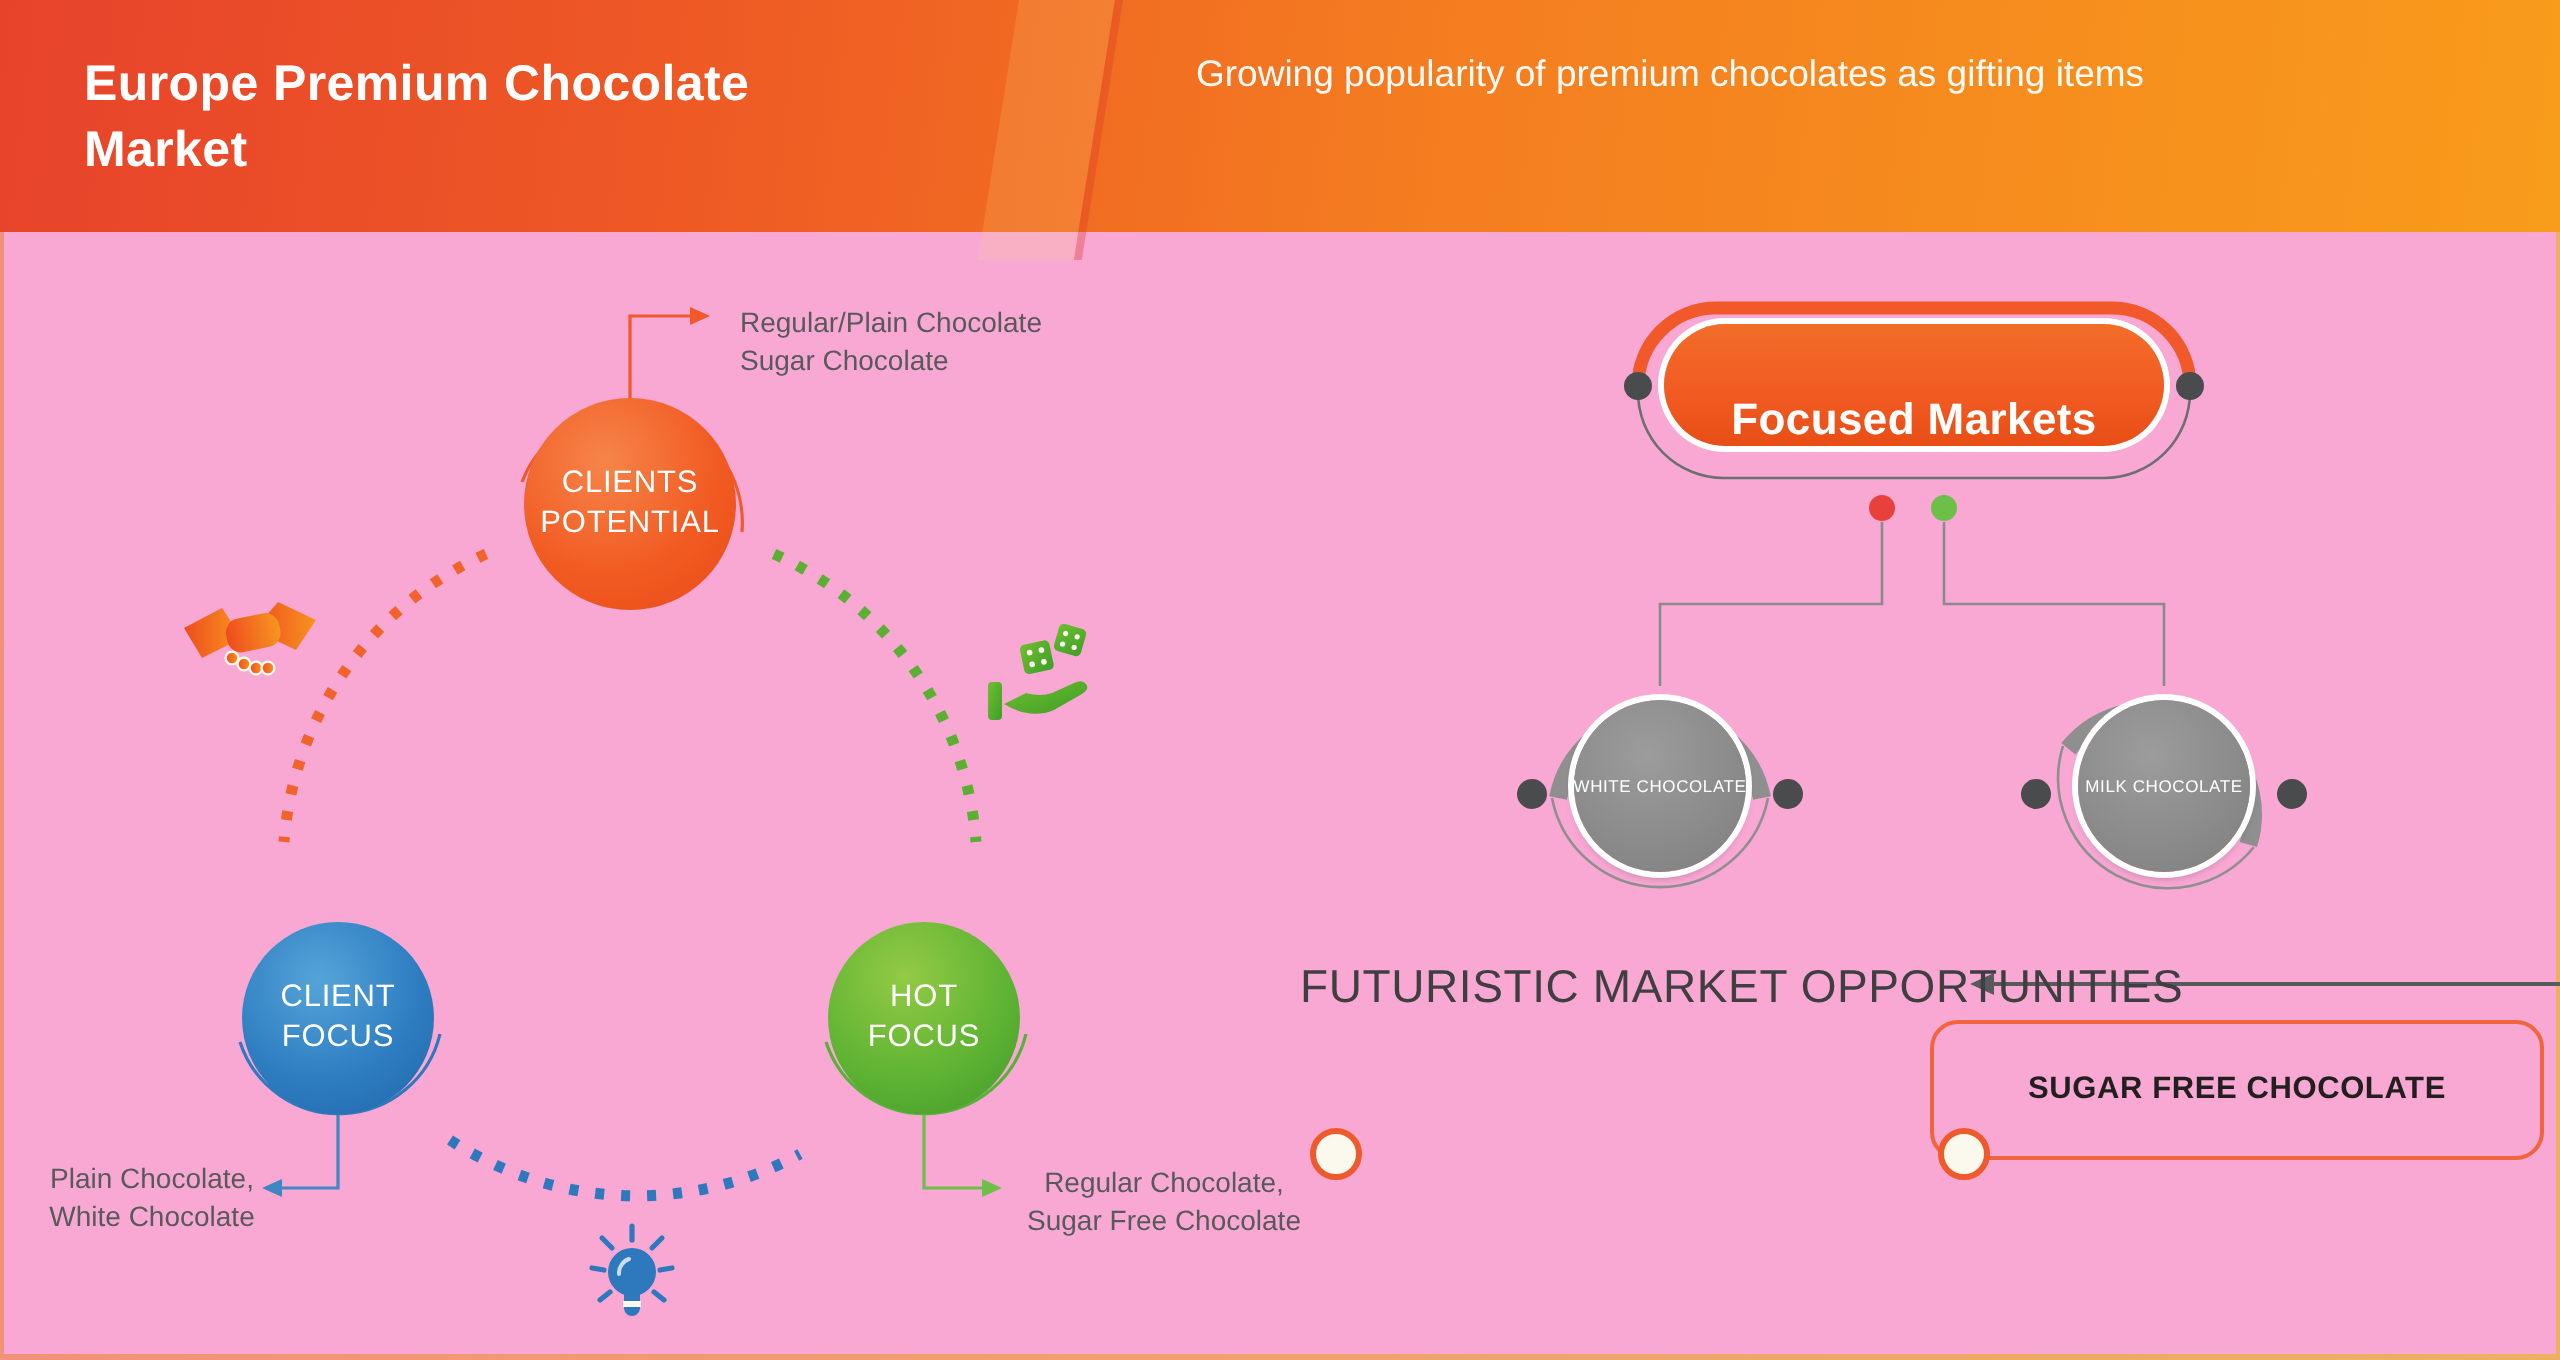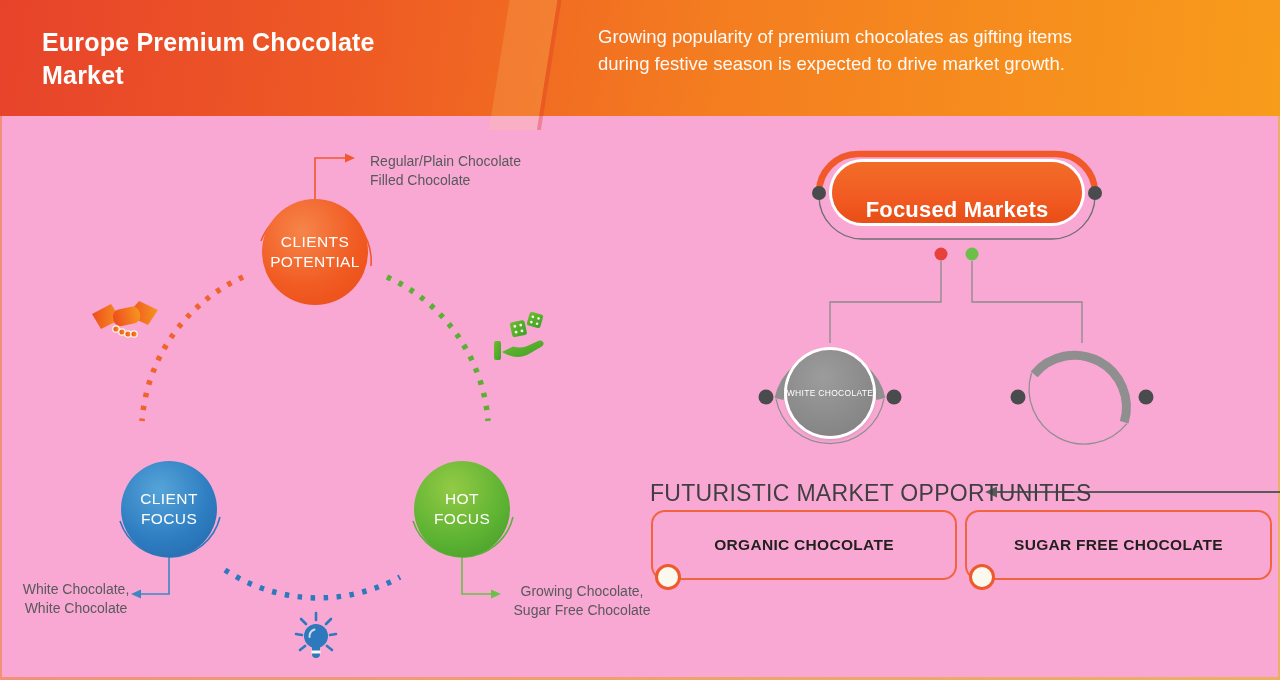--- a/index.html
+++ b/index.html
@@ -67,21 +67,20 @@
 <body>
 
 <div class="stage">
 
   <div class="header">
     <div class="header-stripe"></div>
     <div class="header-stripe-edge"></div>
     <div class="title">Europe Premium Chocolate Market</div>
     <div class="subtitle">
       <span>Growing popularity of premium chocolates as gifting items</span>
-      <span>during festive season is expected to drive market growth.</span>
     </div>
   </div>
 
   <div class="body-frame"></div>
 
   <svg class="overlay" width="1280" height="680" viewBox="0 0 1280 680">
 
     <g>
       <path d="M315 200 V158 H345" stroke="#f1582a" stroke-width="1.6" fill="none"></path>
       <polygon points="345,153.5 355,158 345,162.5" fill="#f1582a"></polygon>
@@ -148,28 +147,28 @@
     <span>CLIENT</span>
     <span>FOCUS</span>
   </div>
   <div class="node node-green">
     <span>HOT</span>
     <span>FOCUS</span>
   </div>
 
   <div class="callout callout-1">
     <span>Regular/Plain Chocolate</span>
-    <span>Filled Chocolate</span>
+    <span>Sugar Chocolate</span>
   </div>
   <div class="callout callout-2">
-    <span>White Chocolate,</span>
+    <span>Plain Chocolate,</span>
     <span>White Chocolate</span>
   </div>
   <div class="callout callout-3">
-    <span>Growing Chocolate,</span>
+    <span>Regular Chocolate,</span>
     <span>Sugar Free Chocolate</span>
   </div>
 
   <div class="icon-box" style="left:90px;top:298px;width:70px;height:50px;">
     <svg width="70" height="50" viewBox="0 0 70 50">
       <defs>
         <linearGradient id="hg" x1="0" y1="0" x2="1" y2="0">
           <stop offset="0" stop-color="#ee4d1d"></stop>
             <stop offset="1" stop-color="#f79420"></stop>
         </linearGradient>
@@ -229,25 +228,25 @@
     </svg>
   </div>
 
   <div class="pill">
     <span>Focused Markets</span>
   </div>
 
   <div class="disc disc-white">
     <span>WHITE CHOCOLATE</span>
   </div>
+  <div class="disc disc-milk">
+    <span>MILK CHOCOLATE</span>
+  </div>
 
   <div class="opp-heading">FUTURISTIC MARKET OPPORTUNITIES</div>
 
-  <div class="opp-box opp-box-1">
-    <span>ORGANIC CHOCOLATE</span>
-  </div>
   <div class="opp-box opp-box-2">
     <span>SUGAR FREE CHOCOLATE</span>
   </div>
   <div class="corner-ring ring-1"></div>
   <div class="corner-ring ring-2"></div>
 
 </div>
 
 </body></html>

